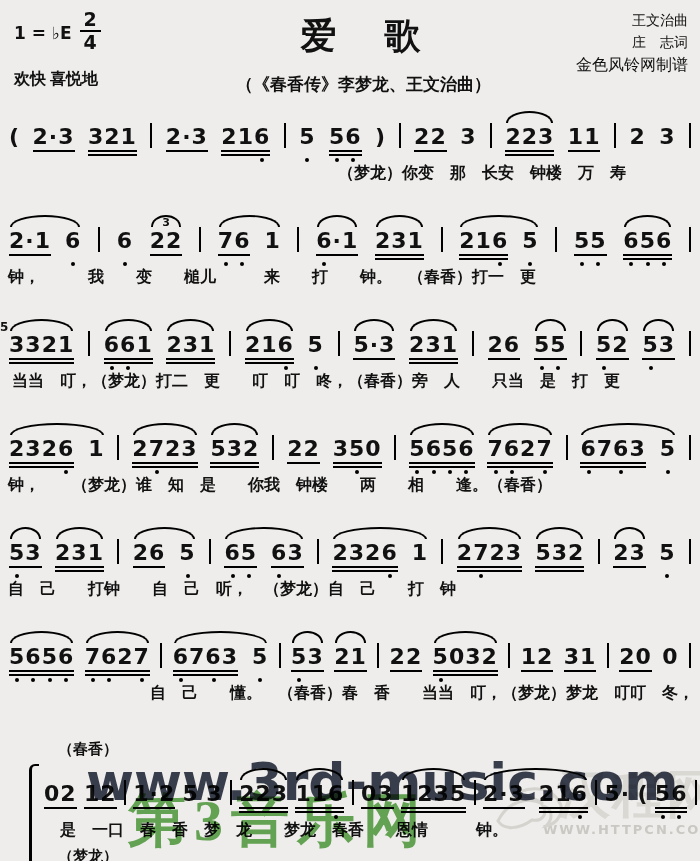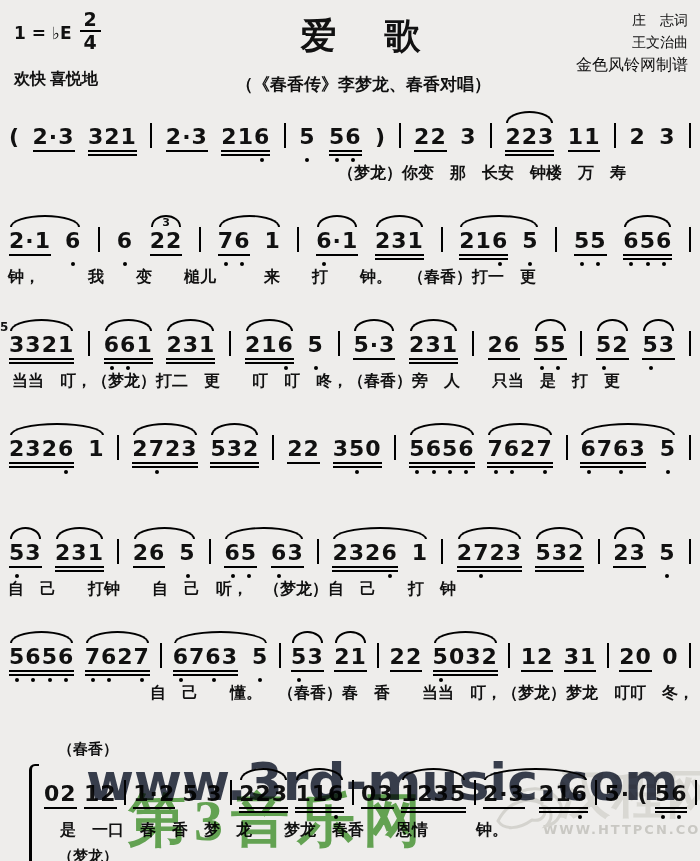--- a/index.html
+++ b/index.html
@@ -66,25 +66,25 @@
 
   <div class="hdr">
     <div class="key-area">
       <div class="keysig">
         <span>1 = ♭E</span><span class="meter"><span class="num">2</span><span class="den">4</span></span>
       </div>
       <div class="tempo">欢快 喜悦地</div>
     </div>
     <div class="title-area">
       <div class="title">爱　歌</div>
-      <div class="subtitle">（《春香传》李梦龙、春香对唱）</div>
+      <div class="subtitle">（《春香传》李梦龙、王文治曲）</div>
     </div>
     <div class="credits">
+      <div>王文治曲</div>
       <div>庄　志词</div>
-      <div>王文治曲</div>
       <div class="pub">金色风铃网制谱</div>
     </div>
   </div>
 
   <div class="score">
       <div class="system">
         <div class="notes-row">
           <span class="ptxt">(</span>
           <span class="grp u1"><span class="ds"><span class="nt">2</span><span class="nt">·</span><span class="nt">3</span></span></span>
           <span class="grp u2"><span class="ds"><span class="nt">3</span><span class="nt">2</span><span class="nt">1</span></span></span>
@@ -174,20 +174,21 @@
           <span class="bar"></span>
           <span class="grp u2 arc"><span class="ds"><span class="nt lo">5</span><span class="nt lo">6</span><span class="nt lo">5</span><span class="nt lo">6</span></span></span>
           <span class="grp u2 arc"><span class="ds"><span class="nt lo">7</span><span class="nt lo">6</span><span class="nt">2</span><span class="nt lo">7</span></span></span>
           <span class="bar"></span>
           <span class="cluster arc">
             <span class="grp u2"><span class="ds"><span class="nt lo">6</span><span class="nt">7</span><span class="nt lo">6</span><span class="nt">3</span></span></span>
             <span class="grp"><span class="ds"><span class="nt lo">5</span></span></span>
           </span>
           <span class="bar"></span>
         </div>
+        <div class="lyrics-row" style="padding-left: 2px;">钟，　　（梦龙）谁　知　是　　你我　钟楼　　两　　相　　逢。（春香）</div>
       </div>
       <div class="system">
         <div class="notes-row">
           <span class="grp u1 arc"><span class="ds"><span class="nt lo">5</span><span class="nt">3</span></span></span>
           <span class="grp u2 arc"><span class="ds"><span class="nt">2</span><span class="nt">3</span><span class="nt">1</span></span></span>
           <span class="bar"></span>
           <span class="cluster arc">
             <span class="grp u1"><span class="ds"><span class="nt">2</span><span class="nt">6</span></span></span>
             <span class="grp"><span class="ds"><span class="nt lo">5</span></span></span>
           </span>

